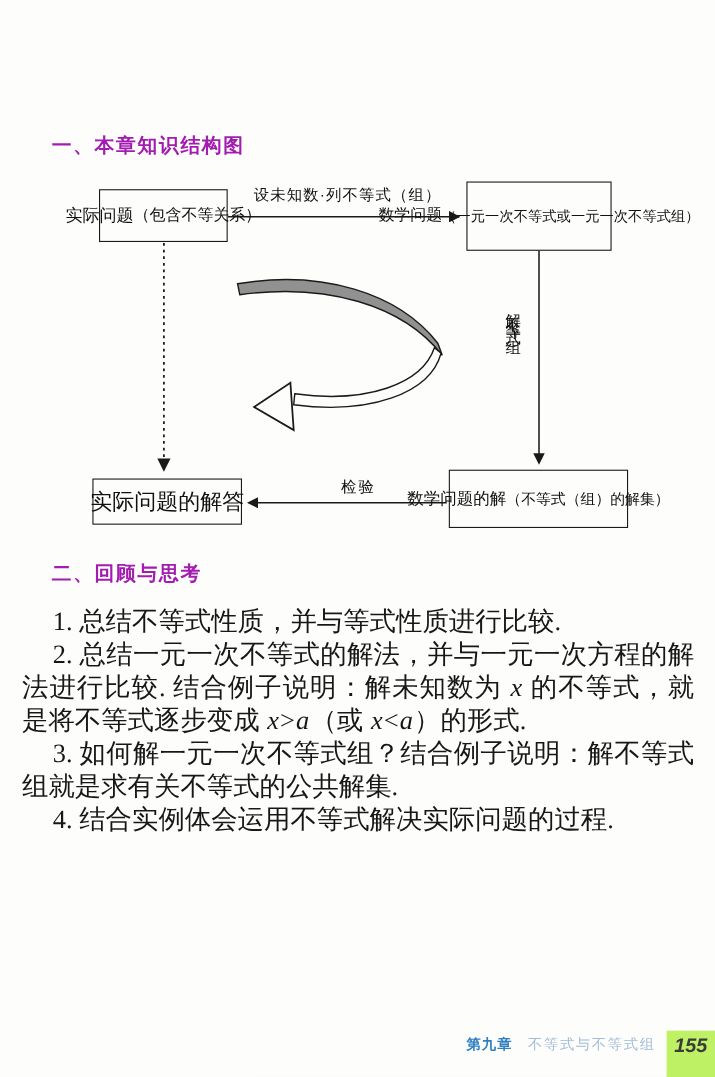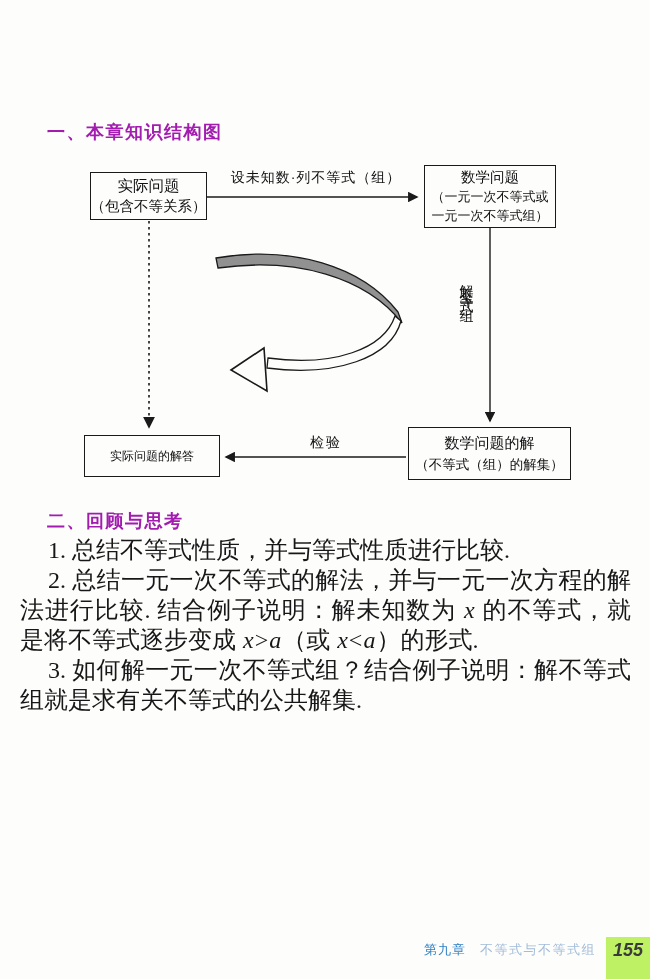--- a/index.html
+++ b/index.html
@@ -32,54 +32,54 @@
   .sec-heading{
     position:absolute;left:47px;margin:0;
     color:#a21caf;font-size:18px;font-weight:600;letter-spacing:1.5px;
   }
   .sec1{top:120px;}
   
   .flowchart{position:absolute;left:0;top:158px;width:650px;height:346px;}
   .flow-svg{position:absolute;left:0;top:0;}
   .fbox{
     position:absolute;border:1.5px solid #1a1a1a;background:#fdfdfc;
-    display:flex;flex-direction:column;justify-content:center;align-items:center;
+    display:flex;flex-direction:row;justify-content:center;align-items:center;
     font-family:"Liberation Serif","DejaVu Serif",serif;color:#111;text-align:center;
   }
   .fbox div{white-space:nowrap;}
   .box1{left:90px;top:14px;width:115px;height:46px;font-size:14.5px;line-height:21px;}
   .box1 div:first-child{font-size:15.5px;}
   .box2{left:424px;top:7px;width:130px;height:61px;font-size:13px;line-height:19px;}
   .box2 div:first-child{font-size:14.5px;}
   .box3{left:408px;top:269px;width:161px;height:51px;font-size:13.5px;line-height:22px;}
   .box3 div:first-child{font-size:15px;}
-  .box4{left:84px;top:277px;width:134px;height:40px;font-size:12px;}
+  .box4{left:84px;top:277px;width:134px;height:40px;font-size:20px;}
   .flabel{
     position:absolute;font-family:Liberation Sans, sans-serif;
     color:#111;font-size:14px;
   }
   .label-formulate{left:230px;top:11px;width:172px;text-align:center;letter-spacing:1px;}
   .label-check{left:280px;top:276px;width:62px;text-align:right;letter-spacing:2px;}
   .label-solve{
     left:458px;top:115px;writing-mode:vertical-rl;letter-spacing:5px;height:150px;
   }
   
   .review{position:absolute;left:20px;top:509px;width:611px;}
-  .sec2{position:static;margin:0 0 2px 27px;}
+  .sec2{position:static;margin:0 0 18px 27px;}
   .para{
     margin:0;font-size:24px;line-height:30px;text-indent:28px;text-align:justify;
     font-family:"Liberation Serif","DejaVu Serif",serif;color:#171717;
   }
   .mvar{
     font-family:"Liberation Serif","DejaVu Serif",serif;font-style:italic;
     padding:0 1px;
   }
   
   .footer{position:absolute;left:0;top:930px;width:650px;height:49px;}
-  .footer-chapter{position:absolute;left:424px;top:11px;font-size:13px;font-weight:400;color:#2f7fc1;letter-spacing:1px;}
+  .footer-chapter{position:absolute;left:424px;top:11px;font-size:13px;font-weight:700;color:#2f7fc1;letter-spacing:1px;}
   .footer-chapter-title{position:absolute;left:480px;top:11px;font-size:13px;color:#a3bcd8;letter-spacing:1.5px;}
   .pagenum-box{
     position:absolute;left:606px;top:7px;width:44px;height:48px;background:#bef264;
   }
   .pagenum{
     position:absolute;left:0;top:3px;width:100%;text-align:center;
     font-size:18px;font-style:italic;font-weight:700;color:#3b3b3b;
     font-family:"Liberation Sans","DejaVu Sans",sans-serif;
   }
 </style>
@@ -144,20 +144,21 @@
 
   <div class="review">
     <h2 class="sec-heading sec2">二、回顾与思考</h2>
 
     <p class="para"><span>1. 总结不等式性质，并与等式性质进行比较.</span></p>
 
     <p class="para"><span>2. 总结一元一次不等式的解法，并与一元一次方程的解法进行比较. 结合例子说明：解未知数为 </span><span class="mvar">x</span><span> 的不等式，就是将不等式逐步变成 </span><span class="mvar">x</span><span>&gt;</span><span class="mvar">a</span><span>（或 </span><span class="mvar">x</span><span>&lt;</span><span class="mvar">a</span><span>）的形式.</span></p>
 
     <p class="para"><span>3. 如何解一元一次不等式组？结合例子说明：解不等式组就是求有关不等式的公共解集.</span></p>
 
+    <p class="para"><span>4. 结合实例体会运用不等式解决实际问题的过程.</span></p>
   </div>
 
   <div class="footer">
     <span class="footer-chapter">第九章</span>
     <span class="footer-chapter-title">不等式与不等式组</span>
     <div class="pagenum-box">
       <div class="pagenum">155</div>
     </div>
   </div>
 

